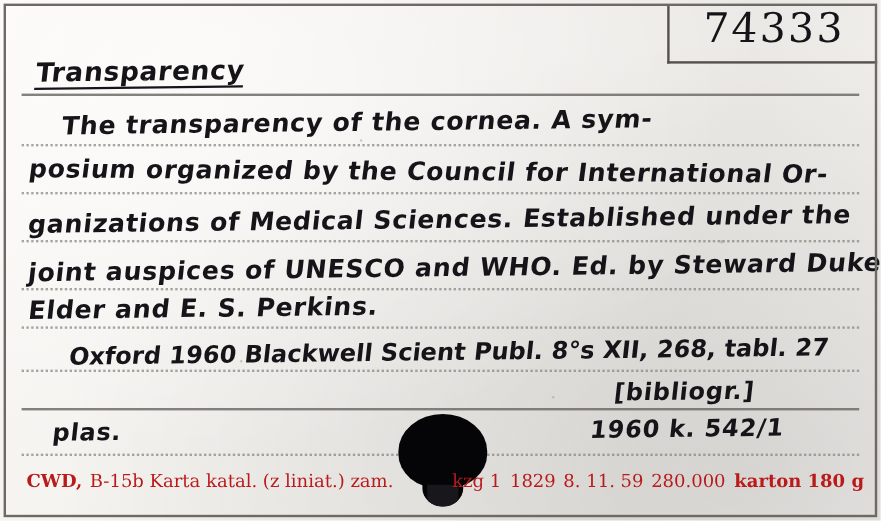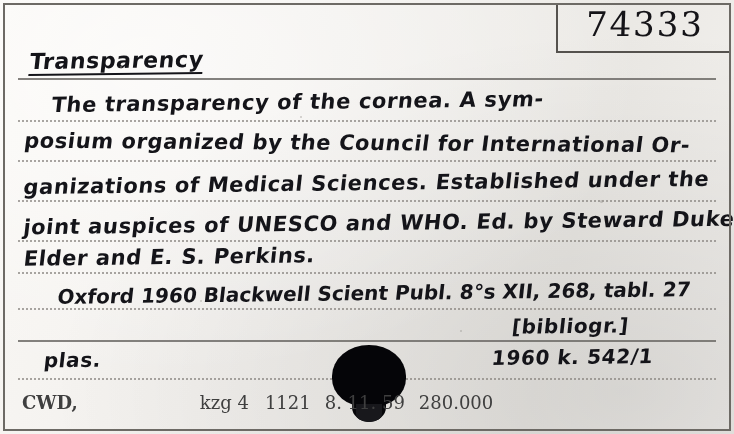--- a/index.html
+++ b/index.html
@@ -84,22 +84,22 @@
   .hand.tight { letter-spacing: 0px; }
   .hand.small { font-size: 20px; }
   .hand.r { transform: skewX(-7deg) rotate(0.4deg); }
   
   #footer {
     position: absolute;
     left: 22px;
     right: 14px;
     top: 392px;
     font-family: "DejaVu Serif", serif;
-    font-size: 18px;
-    color: #404040;
+    font-size: 15px;
+    color: #b91c1c;
     display: flex;
     align-items: baseline;
     white-space: nowrap;
   }
   #footer .f1 { font-weight: bold; }
   #footer .sp-a { display: inline-block; width: 14px; }
   #footer .sp-b { display: inline-block; width: 108px; }
   #footer .sp-c { display: inline-block; width: 16px; }
   #footer .sp-d { display: inline-block; width: 14px; }
   #footer .sp-e { display: inline-block; width: 14px; }
@@ -175,29 +175,31 @@
   <div class="hand small" style="left:44px; top:348px;">plas.</div>
   <div class="hand small" style="left:492px; top:345px;">1960 k. 542/1</div>
 
   <div id="blob"></div>
   <div id="blob-stem"></div>
   <div id="blob-tip"></div>
 
   <div id="footer">
     <span class="f1">CWD,</span>
     <span class="sp-a"></span>
+    <span>B-15b Karta katal. (z liniat.) zam.</span>
     <span class="sp-b"></span>
-    <span>kzg 4</span>
+    <span>kzg 1</span>
     <span class="sp-c"></span>
-    <span>1121</span>
+    <span>1829</span>
     <span class="sp-d"></span>
     <span>8. 11. 59</span>
     <span class="sp-e"></span>
     <span>280.000</span>
     <span class="sp-f"></span>
+    <span class="bold">karton 180 g</span>
   </div>
 
   <div class="speck" style="left:120px; top:66px; width:2px; height:2px;"></div>
   <div class="speck" style="left:300px; top:116px; width:2px; height:2px;"></div>
   <div class="speck" style="left:600px; top:200px; width:3px; height:3px;"></div>
   <div class="speck" style="left:460px; top:330px; width:2px; height:2px;"></div>
   <div class="speck" style="left:200px; top:300px; width:2px; height:2px;"></div>
   <div class="speck" style="left:680px; top:120px; width:2px; height:2px;"></div>
 
   <div id="card-border"></div>

